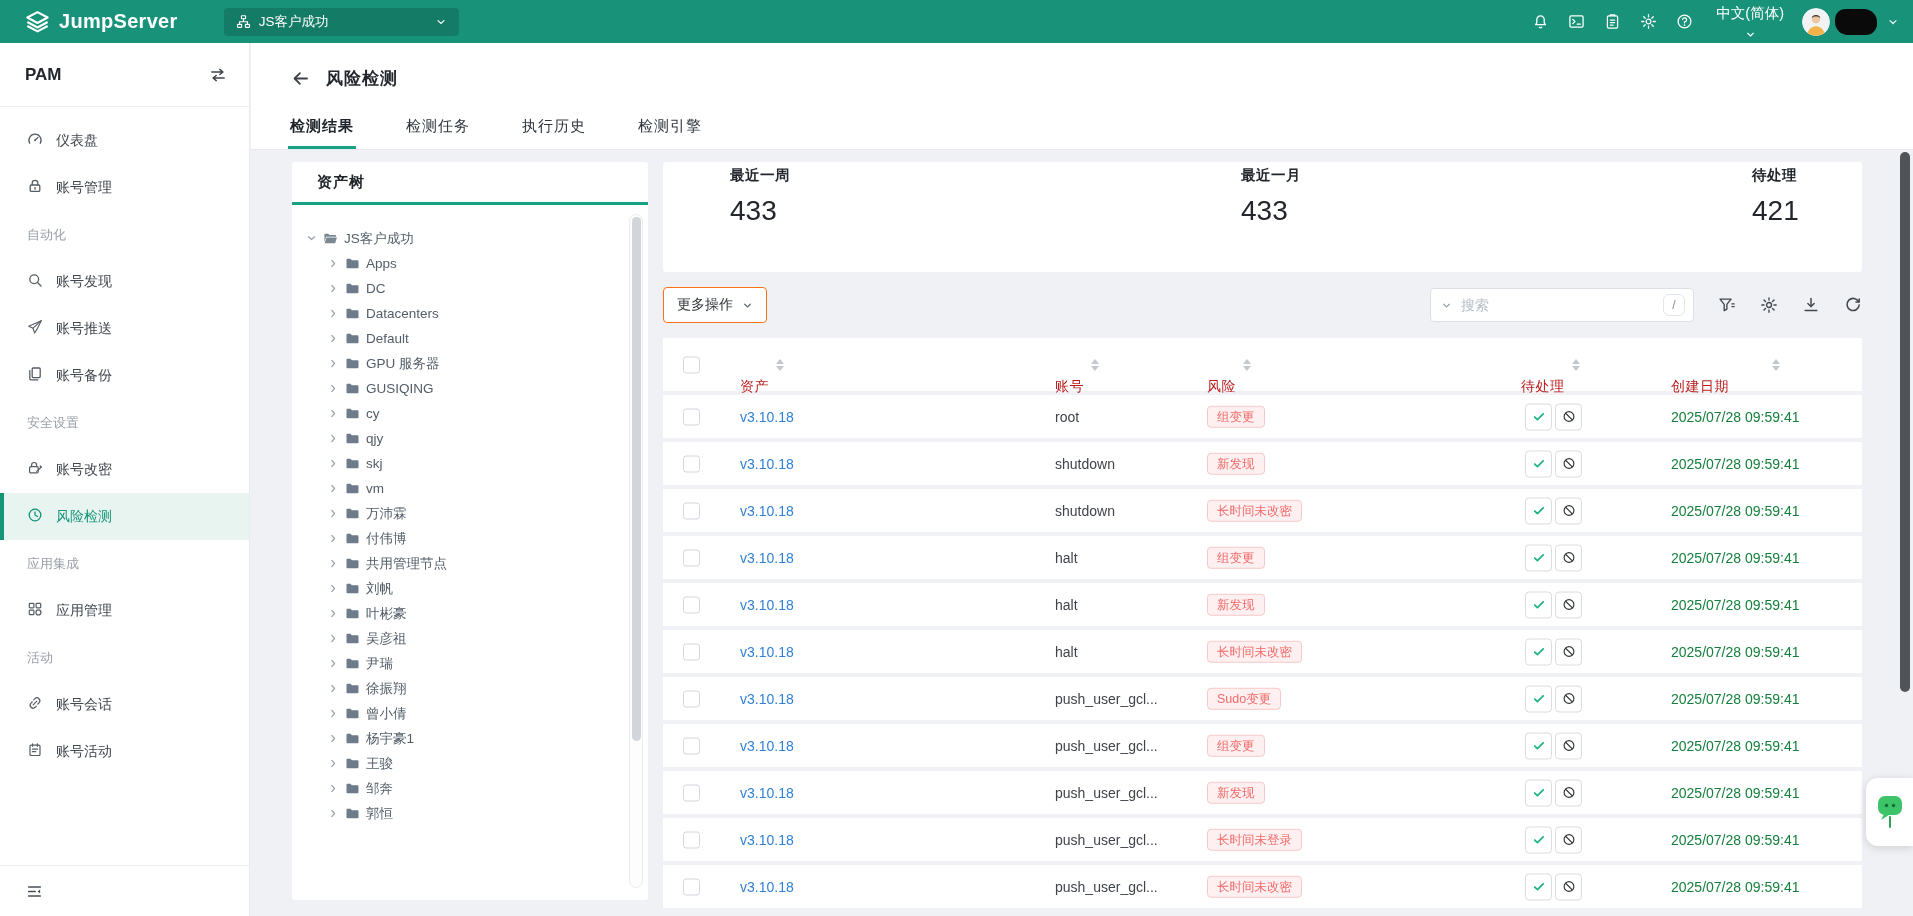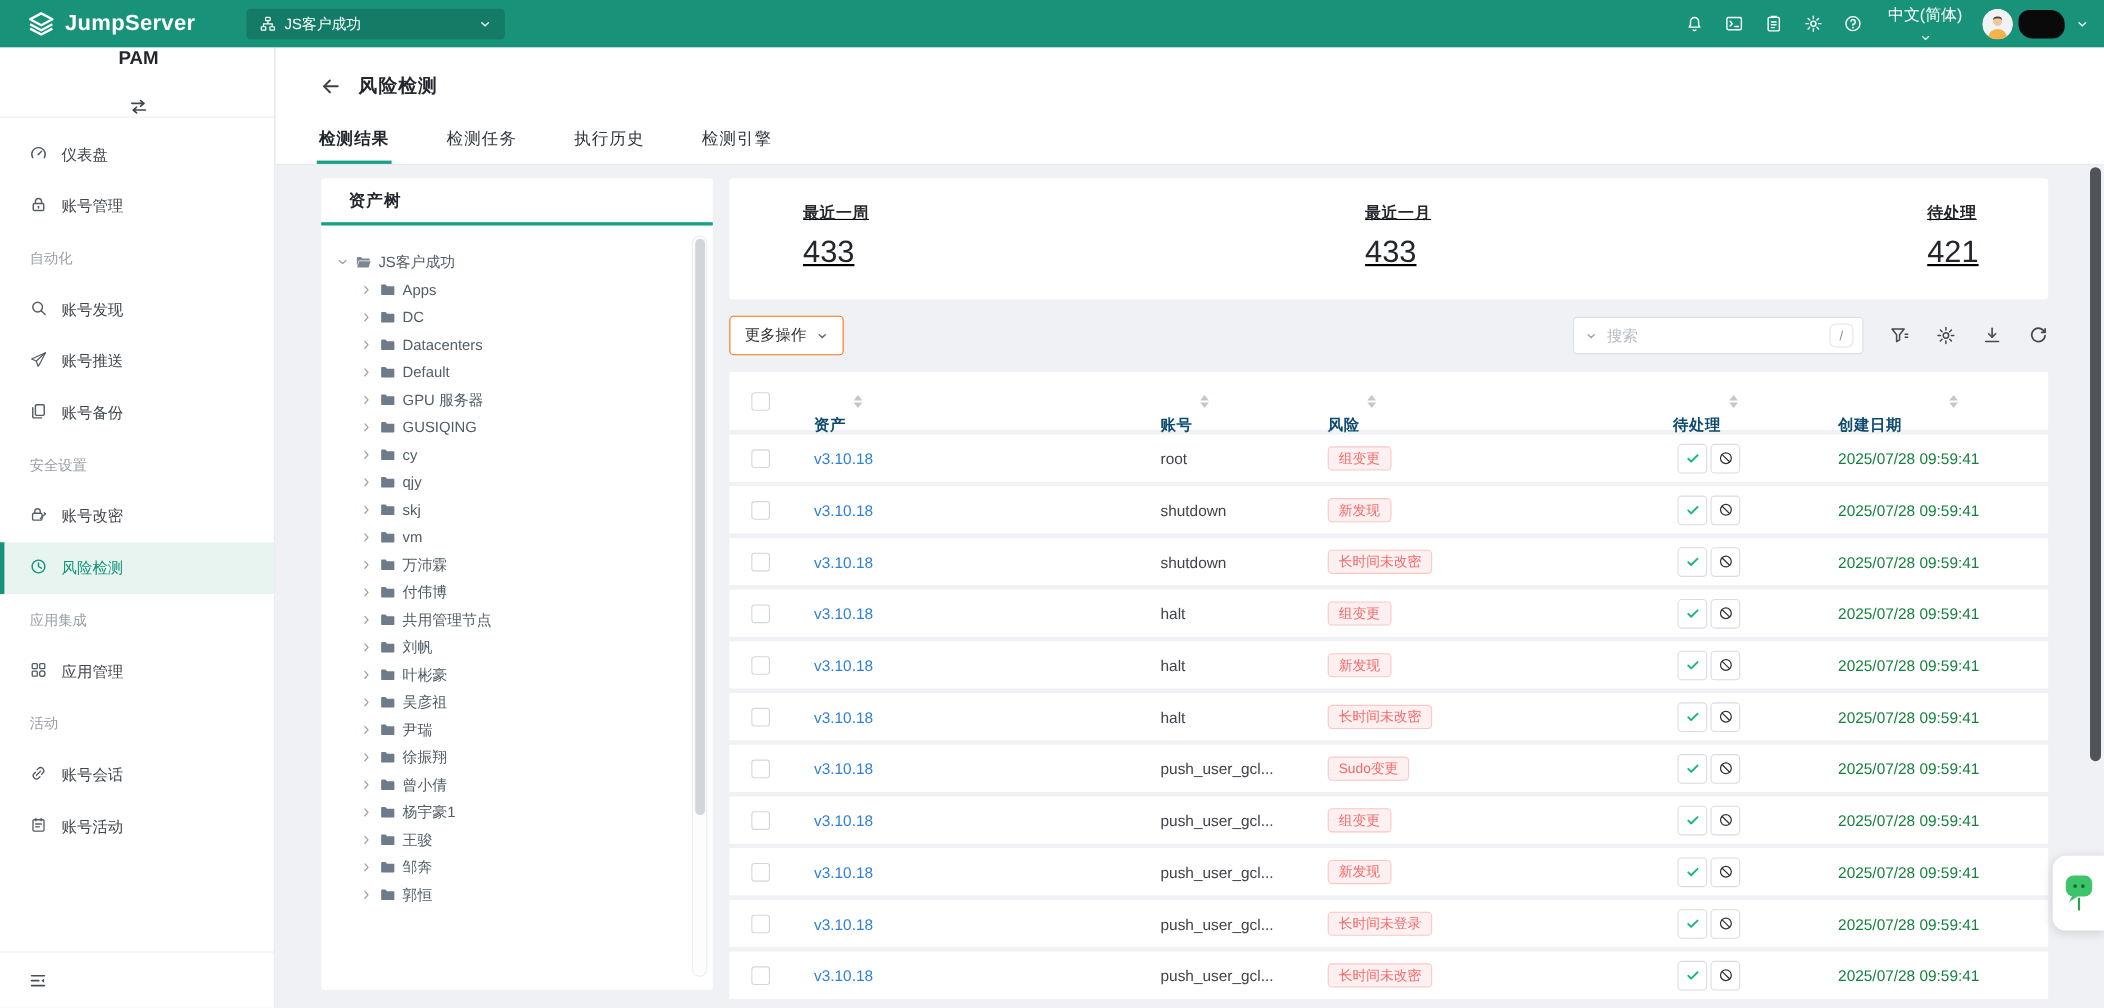--- a/index.html
+++ b/index.html
@@ -21,21 +21,21 @@
   .tb-ic svg { width:17px; height:17px; }
   .lang { display:flex; align-items:center; font-size:14.5px; margin:0 10px 0 14px; cursor:pointer; gap:6px;flex-direction:column; }
   .avatar { width:28px; height:28px; border-radius:50%; overflow:hidden; margin-left:8px; cursor:pointer; }
   .redacted { width:42px; height:26px; background:#0a0a0a; border-radius:10px 13px 11px 13px; margin-left:5px; }
   .usr-caret { margin:0 14px 0 10px; cursor:pointer; display:flex; }
 
   
   .sidebar { position:absolute; left:0; top:43px; width:250px; bottom:0; background:#fff;
     border-right:1px solid #e9ebee; z-index:10; }
   .side-head { height:64px; border-bottom:1px solid #eceef1; display:flex; align-items:center;
-    padding:0 22px 0 25px;flex-direction:column; }
+    padding:0 22px 0 25px; }
   .side-title { font-size:17px; font-weight:bold; color:#23272d; flex:1; }
   .swap-btn { color:#3f444b; cursor:pointer; display:flex; }
   .swap-btn svg { width:18px; height:18px; }
   .menu { padding-top:10px; }
   .m-item { height:47px; display:flex; align-items:center; padding-left:27px; cursor:pointer;
     color:#40464e; font-size:14px; position:relative; }
   .m-item svg { width:16px; height:16px; color:#565c64; }
   .m-item .m-lbl { margin-left:13px;text-align:right; }
   .m-item.active { background:#e7f4f0; color:#149478; }
   .m-item.active svg { color:#149478; }
@@ -76,21 +76,21 @@
   .t-node .fold svg { width:15px; height:15px; }
   .t-node.root .fold { color:#7b8894; }
   .t-node.child { padding-left:22px; }
   .tree-scroll { position:absolute; top:52px; bottom:12px; right:5px; width:14px; background:#fdfdfe;
     border:1px solid #ececf0; border-radius:8px; cursor:pointer; }
   .tree-thumb { position:absolute; top:2px; left:1.5px; width:9px; height:78%; background:#d2d5d9; border-radius:5px; }
 
   
   .right-col { position:absolute; left:412px; top:12px; width:1199px; }
   .stats-card { position:relative; height:110px; background:#fff; border-radius:3px; }
-  .stat { position:absolute; top:22px;text-decoration:underline; }
+  .stat { position:absolute; top:4px; }
   .stat .s-lbl { font-size:14.5px; font-weight:bold; color:#23272d; letter-spacing:.5px; }
   .stat .s-val { font-size:28px; color:#23272d; margin-top:10px; font-weight:500; }
 
   .toolbar { margin-top:15px; height:36px; display:flex; align-items:center; justify-content:space-between; }
   .more-btn { height:36px; background:#fff; border:1px solid #f97316; border-radius:4px;
     display:flex; align-items:center; padding:0 13px; font-size:14px; color:#2f3338; cursor:pointer; gap:9px; }
   .more-btn svg { width:11px; height:11px; color:#5f6670; }
   .tool-right { display:flex; align-items:center; }
   .search-box { width:264px; height:34px; background:#fff; border:1px solid #dcdfe5; border-radius:4px;
     display:flex; align-items:center; padding:0 8px 0 10px; }
@@ -104,21 +104,21 @@
   .tool-ic svg { width:18px; height:18px; }
 
   
   .table { margin-top:15px; }
   .t-header { height:53px; background:#fff; position:relative; }
   .t-row { height:43px; background:#fff; margin-top:4px; position:relative; }
   .cell { position:absolute; top:50%; transform:translateY(-50%); display:flex; align-items:center; }
   .c-check { left:20px; } .c-asset { left:77px; } .c-account { left:392px; } .c-risk { left:544px; }
   .c-pending { left:858px; } .c-actions { left:862px; } .c-date { left:1008px;gap:36px; }
   .checkbox { width:17px; height:17px; border:1px solid #d2d6dd; border-radius:3px; background:#fff; cursor:pointer; }
-  .h-lbl { font-size:14px; font-weight:bold; color:#0c4a6e; letter-spacing:.5px;margin-top:44px; }
+  .h-lbl { font-size:14px; font-weight:normal; color:#b91c1c; letter-spacing:.5px;margin-top:44px; }
   .sorter { display:flex; flex-direction:column; margin-left:7px; cursor:pointer; }
   .car-up { width:0; height:0; border-left:4.5px solid transparent; border-right:4.5px solid transparent;
     border-bottom:5.5px solid #c3c7ce; margin-bottom:2px; }
   .car-dn { width:0; height:0; border-left:4.5px solid transparent; border-right:4.5px solid transparent;
     border-top:5.5px solid #c3c7ce; }
   .a-link { font-size:14px; color:#2f80d8; cursor:pointer; }
   .acct { font-size:14px; color:#3f434a; }
   .badge { font-size:12.5px; color:#f26a6a; background:#fef0f0; border:1px solid #f8c8c8;
     border-radius:4px; padding:4px 9px; line-height:1; }
   .btn-sq { width:27px; height:27px; background:#fff; border:1px solid #d9dce1; border-radius:4px;

